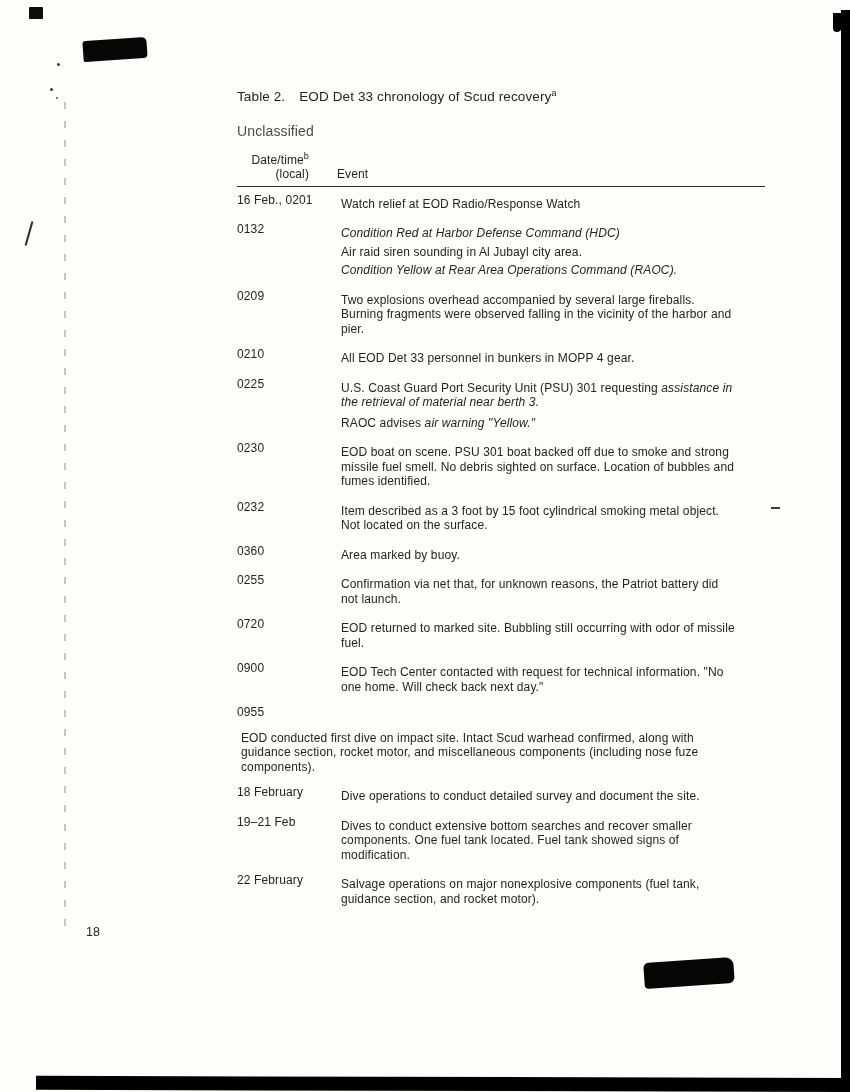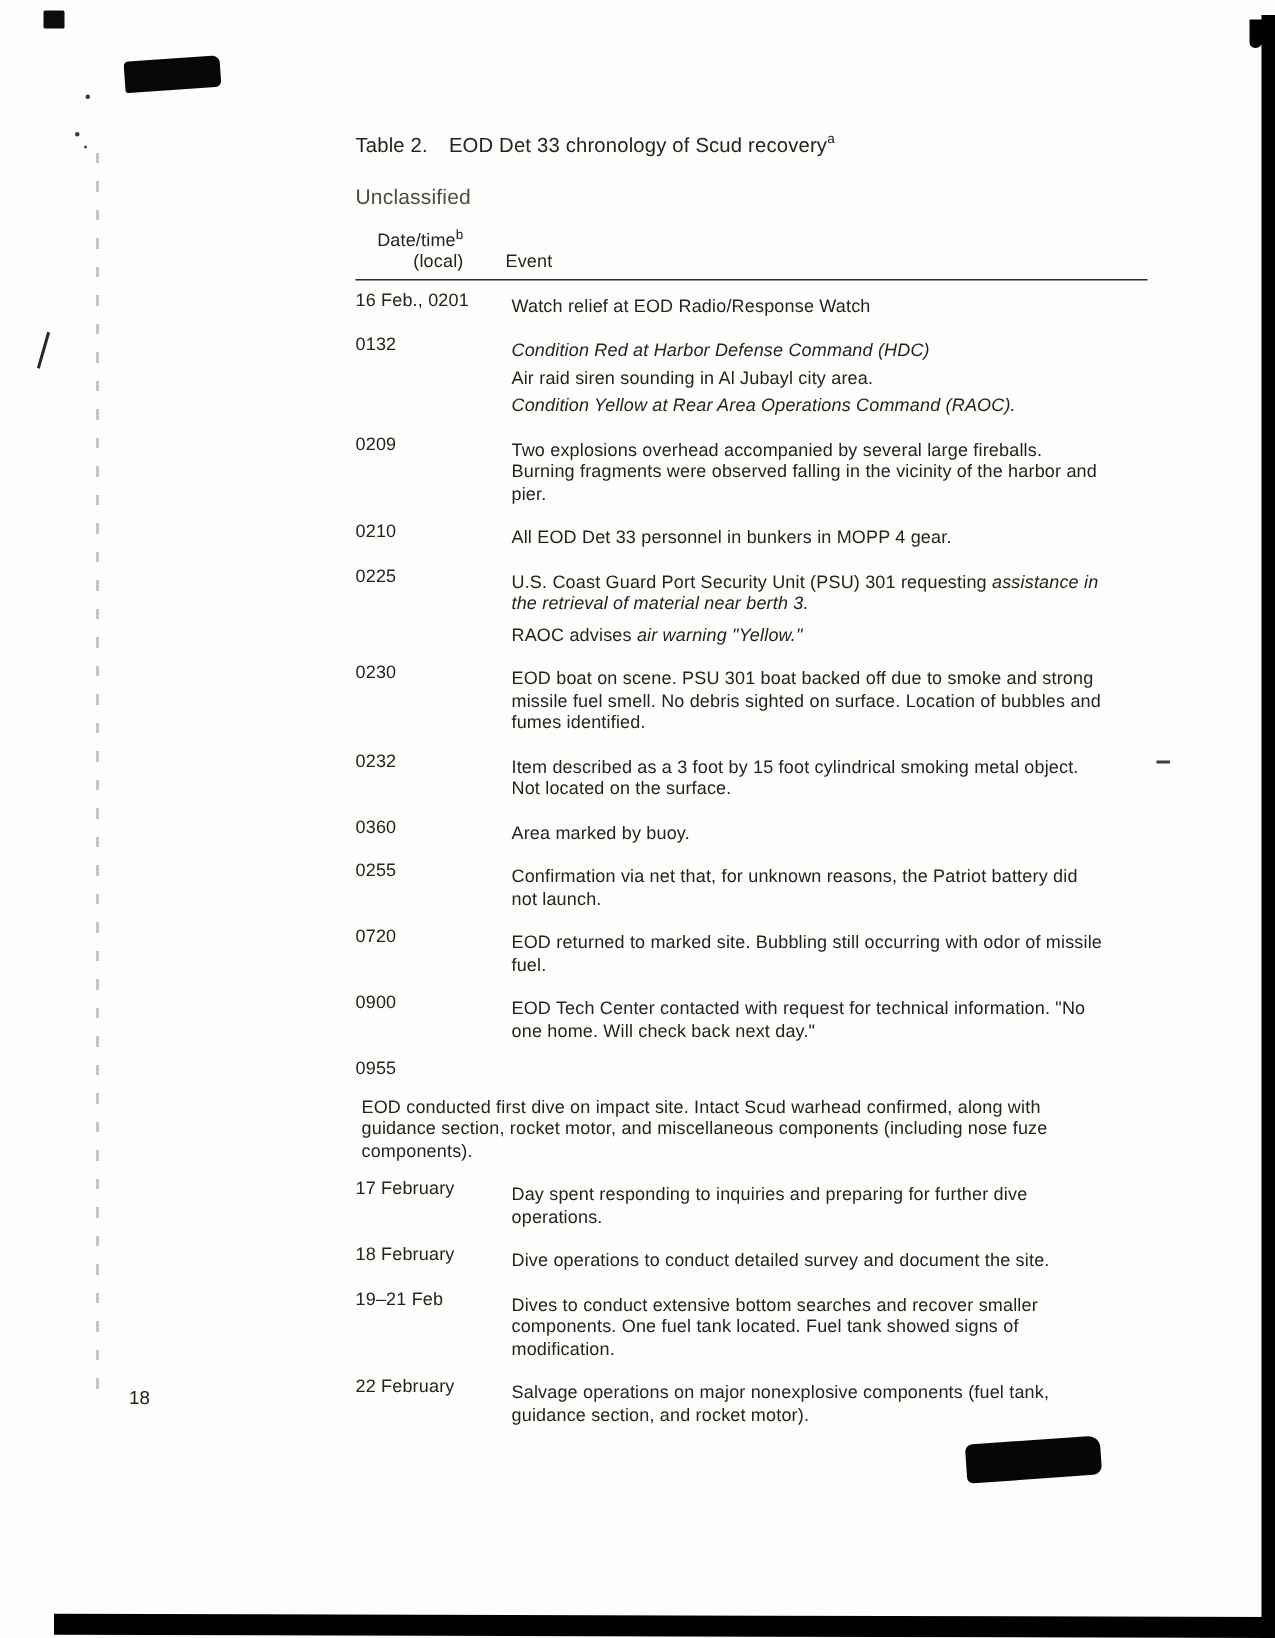--- a/index.html
+++ b/index.html
@@ -167,26 +167,20 @@
           </div>
           <div class="trow">
             <div class="cell-time">0955</div>
           </div>
           <div class="trow">
             <div class="cell-event">
               <div class="para"><span>EOD conducted first dive on impact site. Intact Scud warhead confirmed, along with guidance section, rocket motor, and miscellaneous components (including nose fuze components).</span></div>
             </div>
           </div>
           <div class="trow">
-            <div class="cell-time">17 February</div>
-            <div class="cell-event">
-              <div class="para"><span>Day spent responding to inquiries and preparing for further dive operations.</span></div>
-            </div>
-          </div>
-          <div class="trow">
             <div class="cell-time">18 February</div>
             <div class="cell-event">
               <div class="para"><span>Dive operations to conduct detailed survey and document the site.</span></div>
             </div>
           </div>
           <div class="trow">
             <div class="cell-time">19–21 Feb</div>
             <div class="cell-event">
               <div class="para"><span>Dives to conduct extensive bottom searches and recover smaller components. One fuel tank located. Fuel tank showed signs of modification.</span></div>
             </div>

